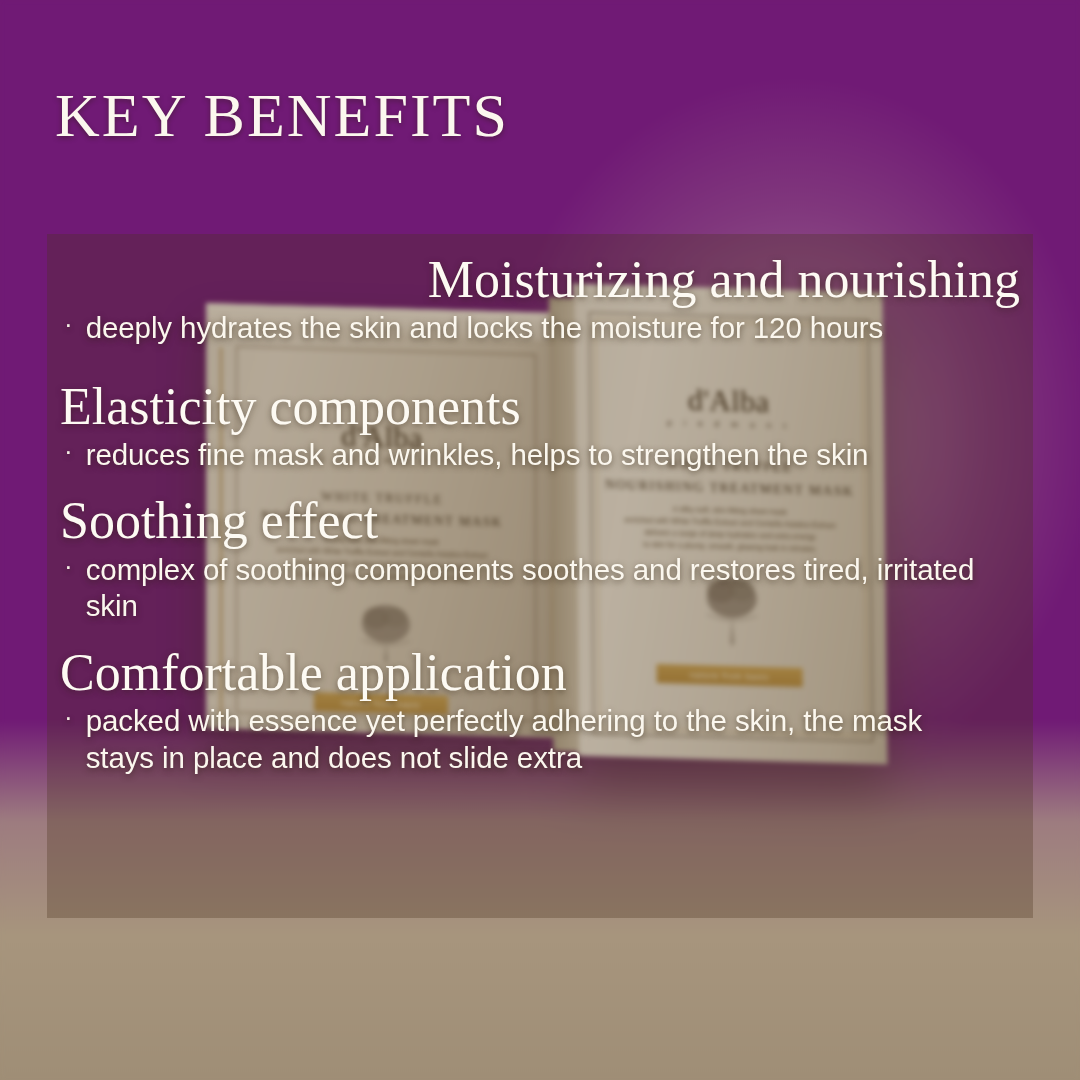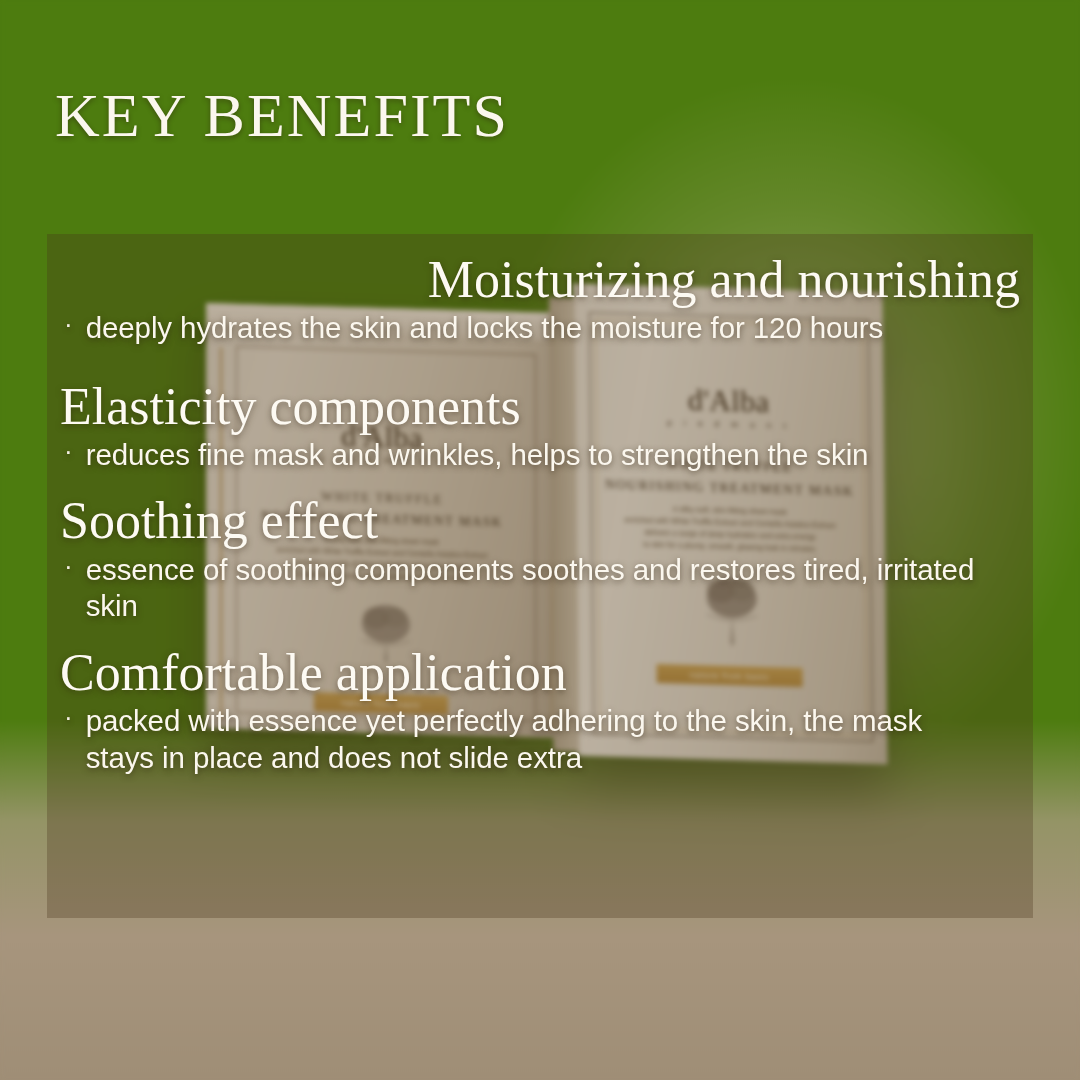--- a/index.html
+++ b/index.html
@@ -6,21 +6,21 @@
   html,body{margin:0;padding:0;}
   body{
     width:1080px;height:1080px;overflow:hidden;
     font-family:"Liberation Sans",sans-serif;
     background:#9c8b73;
   }
 
   
   #canvas{
     position:relative;width:1080px;height:1080px;overflow:hidden;
-    background:#4d7c0f;
+    background:#701a75;
   }
 
   
   .photo{
     position:absolute;left:0;top:0;width:1080px;height:1080px;
     background:
       radial-gradient(130% 90% at 78% 86%, rgba(215,200,178,.60) 0%, rgba(190,172,146,.30) 38%, rgba(0,0,0,0) 66%),
       linear-gradient(183deg,#7e6648 0%,#7e6648 58%,#8c7557 74%,#a3917a 88%,#a89madd 100%),
       linear-gradient(180deg,#7e6648 0%,#7e6648 60%,#96836a 80%,#a2917a 100%);
   }
@@ -218,21 +218,21 @@
       <div class="b-row">
         <span class="b-dot">·</span>
         <span class="b-text">reduces fine mask and wrinkles, helps to strengthen the skin</span>
       </div>
     </div>
 
     <div class="benefit b3">
       <div class="b-head">Soothing effect</div>
       <div class="b-row">
         <span class="b-dot">·</span>
-        <span class="b-text">essence of soothing components soothes and restores tired, irritated skin</span>
+        <span class="b-text">complex of soothing components soothes and restores tired, irritated skin</span>
       </div>
     </div>
 
     <div class="benefit b4">
       <div class="b-head">Comfortable application</div>
       <div class="b-row">
         <span class="b-dot">·</span>
         <span class="b-text">packed with essence yet perfectly adhering to the skin, the mask stays in place and does not slide extra</span>
       </div>
     </div>

